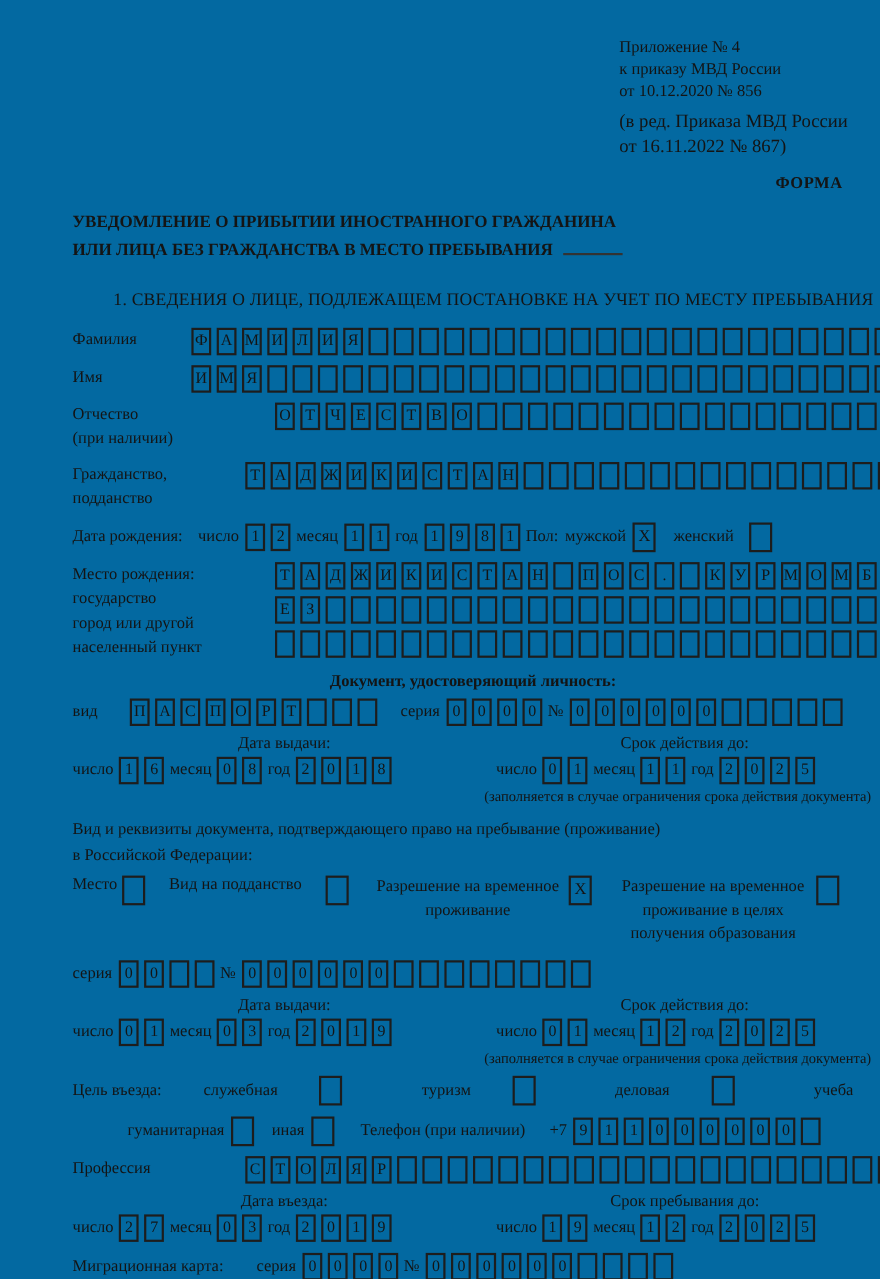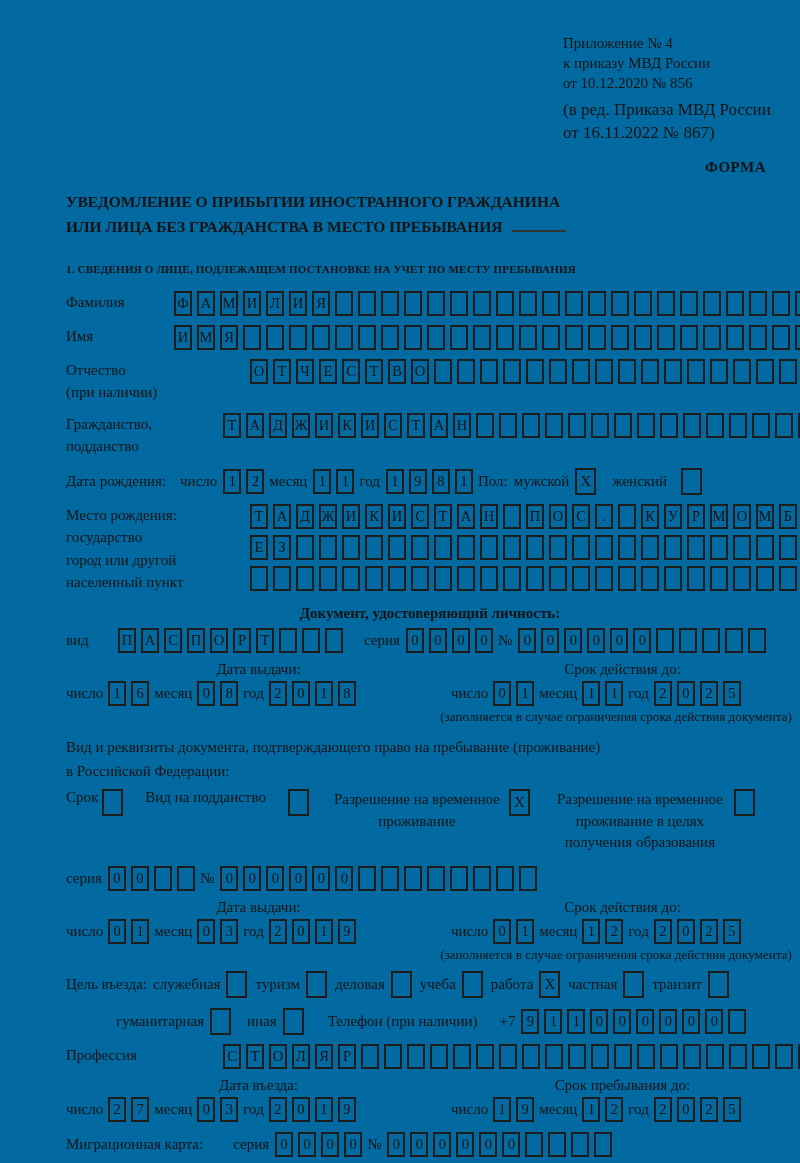--- a/index.html
+++ b/index.html
@@ -7,21 +7,21 @@
     width:800px;height:1163px;background:#0369a1;color:#141414;
     font-family:"Liberation Serif", serif;font-size:15px;
     box-sizing:border-box;padding:34px 6px 0 66px;position:relative;overflow:hidden;
   }
   .annex{margin-left:497px;line-height:1.32;}
   .annex .ln{white-space:nowrap;}
   .annex .sub{font-size:17px;margin-top:6px;line-height:1.35;}
   .forma{font-weight:bold;text-align:right;padding-right:28px;margin-top:14px;letter-spacing:.5px;}
   .title{font-weight:bold;text-align:left;font-size:15.5px;line-height:1.55;margin-top:14px;}
   .blank-line{display:inline-block;width:54px;border-bottom:2px solid #333;height:1em;margin-left:10px;vertical-align:baseline;}
-  .sec-head{font-weight:bold;font-size:11px;margin-top:24px;white-space:nowrap;letter-spacing:.2px;}
+  .sec-head{font-weight:normal;font-size:16px;margin-top:24px;white-space:nowrap;letter-spacing:.2px;text-align:right;}
 
   .row{display:flex;align-items:flex-start;margin-top:9px;gap:45px;}
   .lbl{flex-shrink:0;line-height:1.5;}
   .w62{width:63px;} .w110{width:112px;} .w137{width:139px;} .w38{width:46px;}
   .cells{display:flex;flex-wrap:nowrap;}
   .cell{
     box-sizing:border-box;width:18px;height:25px;border:2px solid #1d1d1d;margin-right:5px;
     display:inline-flex;align-items:center;justify-content:center;font-size:14.5px;flex-shrink:0;
   }
   .checkbox{
@@ -415,21 +415,21 @@
   </div>
   <div class="note-r">(заполняется в случае ограничения срока действия документа)</div>
 
   <div class="intro">
     <div>Вид и реквизиты документа, подтверждающего право на пребывание (проживание)</div>
     <div>в Российской Федерации:</div>
   </div>
 
   <div class="opts">
     <div class="opt">
-      <span class="olbl" style="margin-right:4px;">Срок</span>
+      <span class="olbl" style="margin-right:4px;">Место</span>
       <span class="checkbox"></span>
     </div>
     <div class="opt" style="margin-left:8px;">
       <span class="olbl" style="margin-right:22px;">Вид на подданство</span>
       <span class="checkbox"></span>
     </div>
     <div class="opt" style="margin-left:10px;">
       <span class="center opt3w">
         <span>Разрешение на временное</span><br>
         <span>проживание</span>
@@ -514,21 +514,21 @@
             <span class="cell">2</span>
             <span class="cell">0</span>
             <span class="cell">2</span>
             <span class="cell">5</span>
           </span>
       </div>
     </div>
   </div>
   <div class="note-r">(заполняется в случае ограничения срока действия документа)</div>
 
-  <div class="inline-row" style="margin-top:8px;">
+  <div class="inline-row" style="margin-top:8px;gap:32px;">
     <span class="t">Цель въезда:</span>
     <span class="t">служебная</span>
     <span class="checkbox"></span>
       <span class="sp8"></span>
     <span class="t">туризм</span>
     <span class="checkbox"></span>
       <span class="sp8"></span>
     <span class="t">деловая</span>
     <span class="checkbox"></span>
       <span class="sp8"></span>

